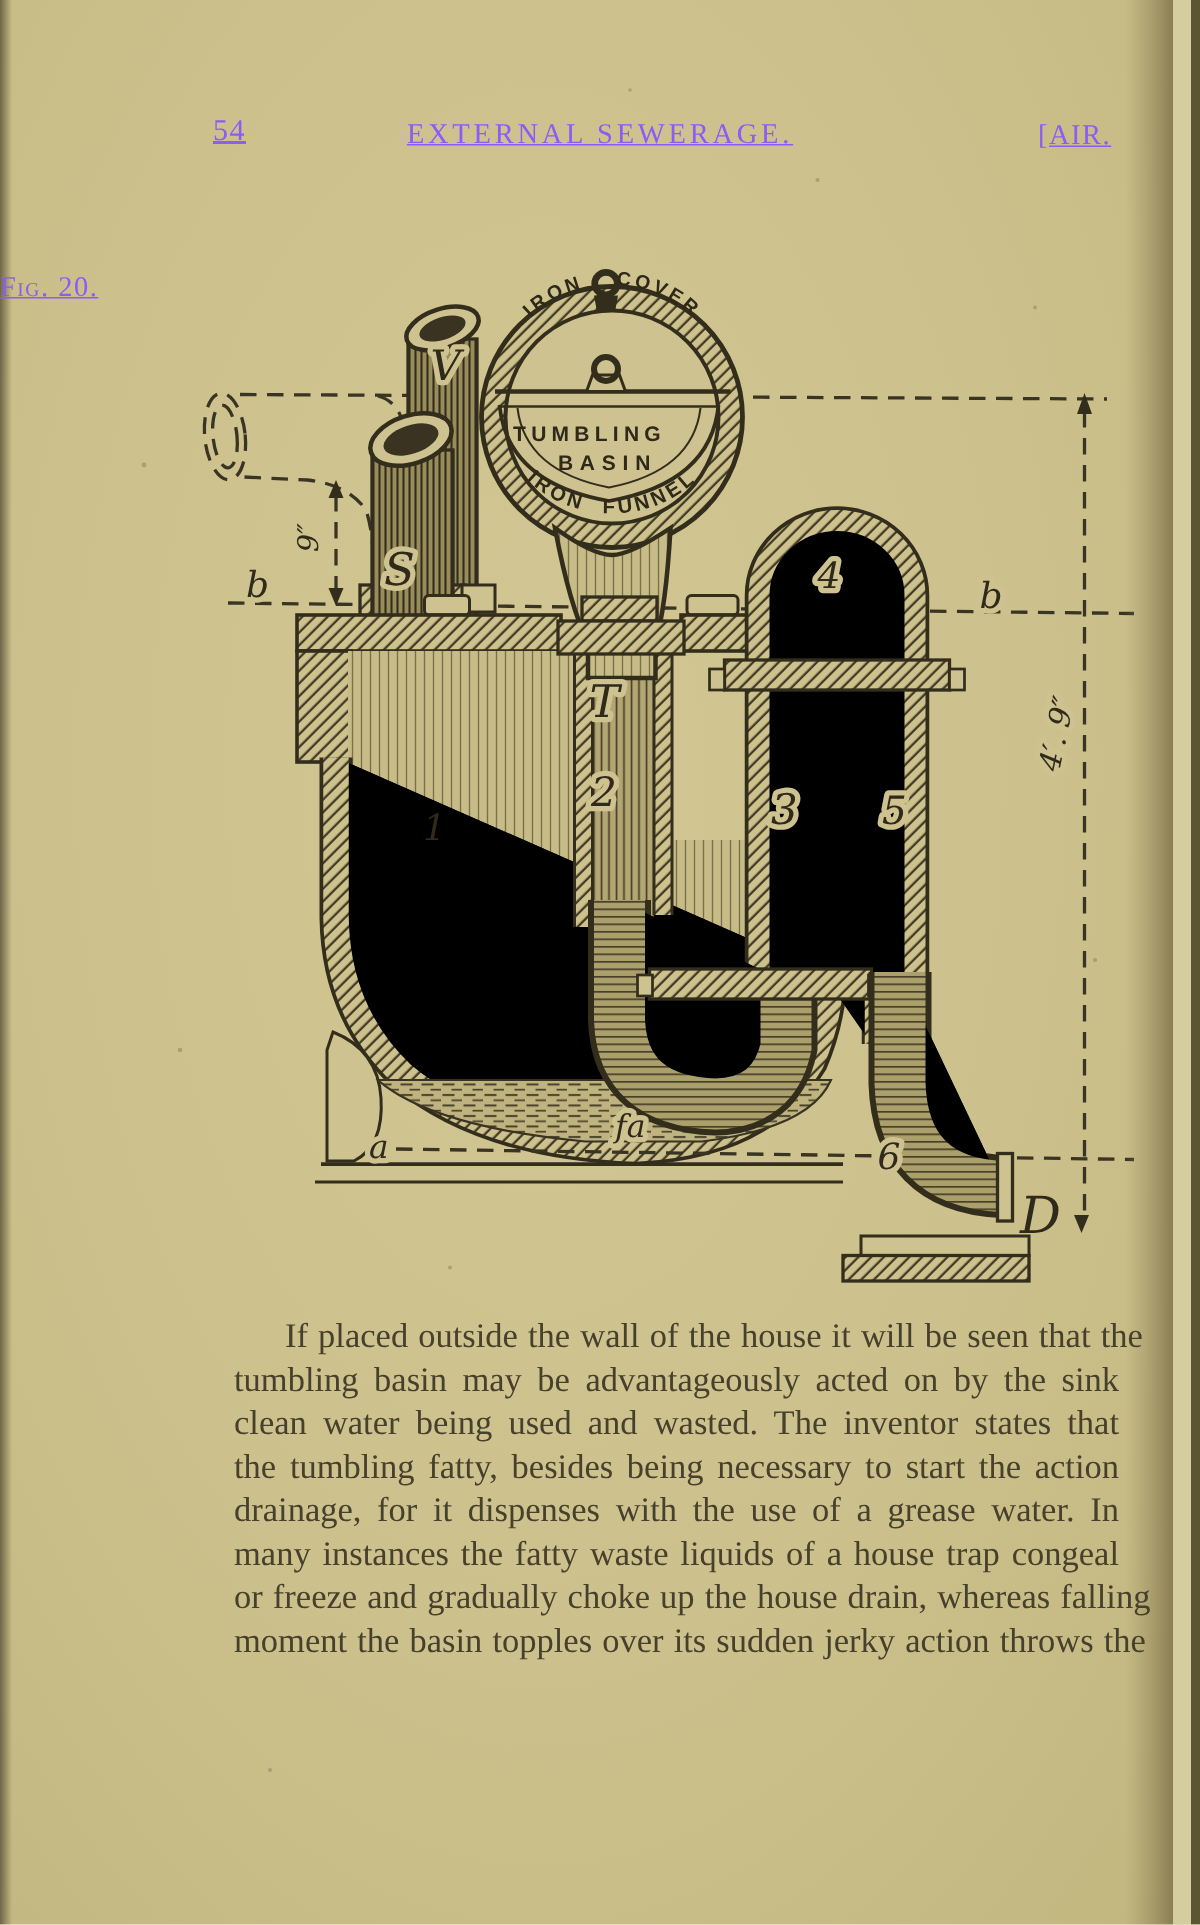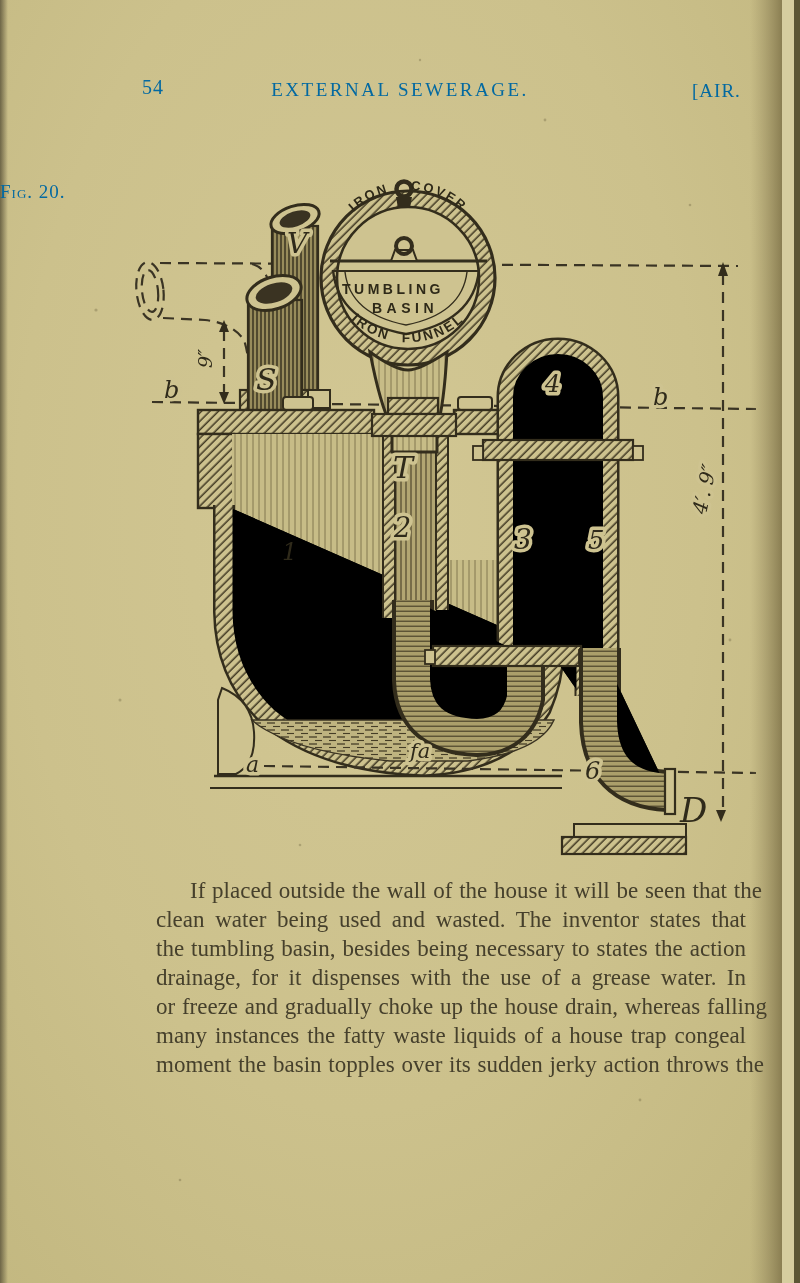--- a/index.html
+++ b/index.html
@@ -1,20 +1,20 @@
 <!DOCTYPE html>
 <html><head>
 <meta charset="utf-8">
 <style>
   html,body{margin:0;padding:0;}
   body{width:800px;height:1283px;position:relative;overflow:hidden;
        background:radial-gradient(ellipse at 45% 40%, #d2c794 0%, #ccc18c 55%, #c1b67e 100%);
        font-family:"Liberation Serif","DejaVu Serif",serif;}
   .abs{position:absolute;}
-  .inktext{color:#0369a1;}
+  .inktext{color:#8b5cf6;text-decoration:underline;}
   #hdr-num{left:142px;top:76px;font-size:20px;letter-spacing:1px;}
   #hdr-title{left:0;right:0;top:79px;text-align:center;font-size:19px;letter-spacing:2.5px;}
   #hdr-air{left:692px;top:80px;font-size:19px;letter-spacing:1px;text-align:center;}
   #fig-cap{left:0;right:0;top:181px;font-size:19px;letter-spacing:1px;font-variant:small-caps;}
   #para{left:156px;top:876px;width:590px;color:#46402c;font-size:23px;line-height:29px;}
   #para .line{height:29px;text-align:justify;text-align-last:justify;white-space:nowrap;word-spacing:1px;}
   #para .line.first{text-indent:34px;}
   svg{position:absolute;left:0;top:0;z-index:1;}
   .htext{position:absolute;z-index:2;}
   .lbl{font-family:"DejaVu Serif","Liberation Serif",serif;font-style:italic;fill:#2f2a1a;}
@@ -235,19 +235,20 @@
   </g>
 </svg>
 
 <div class="abs htext inktext" id="hdr-num">54</div>
 <div class="abs htext inktext" id="hdr-title">EXTERNAL SEWERAGE.</div>
 <div class="abs htext inktext" id="hdr-air">[AIR.</div>
 <div class="abs htext inktext" id="fig-cap">Fig. 20.</div>
 
 <div class="abs htext" id="para">
   <div class="line first">If placed outside the wall of the house it will be seen that the</div>
+  <div class="line">tumbling basin may be advantageously acted on by the sink</div>
   <div class="line">clean water being used and wasted.  The inventor states that</div>
-  <div class="line">the tumbling basin, besides being necessary to states the action</div>
+  <div class="line">the tumbling fatty, besides being necessary to start the action</div>
   <div class="line">drainage, for it dispenses with the use of a grease water.  In</div>
+  <div class="line">many instances the fatty waste liquids of a house trap congeal</div>
   <div class="line">or freeze and gradually choke up the house drain, whereas falling</div>
-  <div class="line">many instances the fatty waste liquids of a house trap congeal</div>
   <div class="line">moment the basin topples over its sudden jerky action throws the</div>
 </div>
 
 </body></html>

